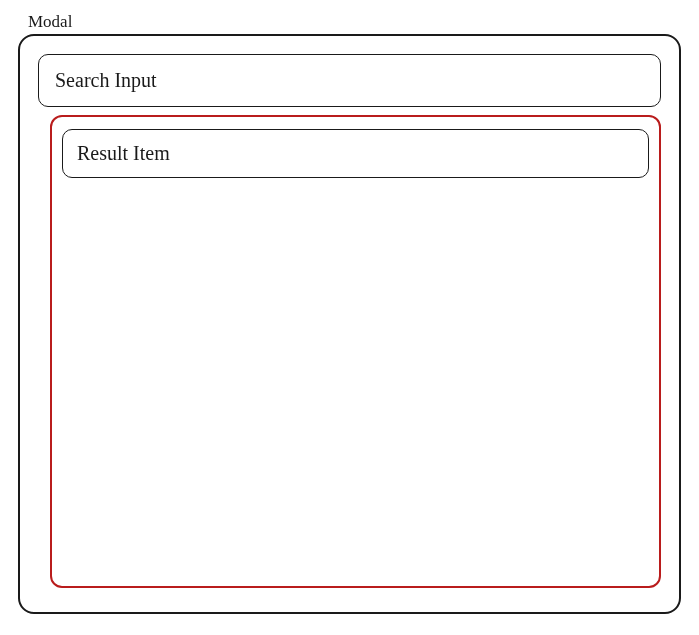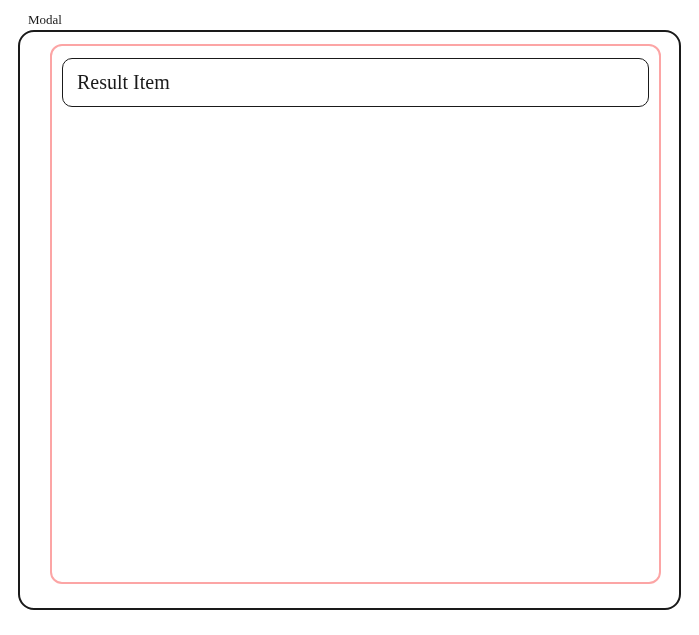--- a/index.html
+++ b/index.html
@@ -9,21 +9,21 @@
     }
     body {
       width: 699px;
       height: 635px;
       font-family: "Comic Sans MS", "Segoe Script", cursive;
       background: #ffffff;
       padding: 12px 18px;
       color: #1a1a1a;
     }
     .modal-label {
-      font-size: 13px;
+      font-size: 17px;
       margin-bottom: 2px;
       margin-left: 10px;
       font-weight: 500;
     }
     .modal {
       border: 2px solid #1a1a1a;
       border-radius: 16px;
       padding: 12px 12px 18px 12px;
       height: 580px;
       display: flex;
@@ -41,21 +41,21 @@
       font-weight: 500;
     }
     .result-list-label {
       font-size: 20px;
       margin-left: 18px;
       margin-top: 6px;
       margin-bottom: 2px;
       font-weight: 500;
     }
     .result-list {
-      border: 2px solid #fca5a5;
+      border: 2px solid #b91c1c;
       border-radius: 12px;
       margin: 0 6px 6px 18px;
       padding: 12px 10px;
       flex: 1;
     }
     .result-item {
       border: 1.8px solid #1a1a1a;
       border-radius: 10px;
       padding: 12px 14px;
     }
@@ -64,20 +64,23 @@
       font-weight: 500;
     }
   </style>
 </head>
 <body>
 
 <div class="modal-label">Modal</div>
 
 <div class="modal">
 
+  <div class="search-box">
+    <span class="search-placeholder">Search Input</span>
+  </div>
 
 
   <div class="result-list">
     <div class="result-item">
       <span class="result-item-label">Result Item</span>
     </div>
   </div>
 
 </div>
 

